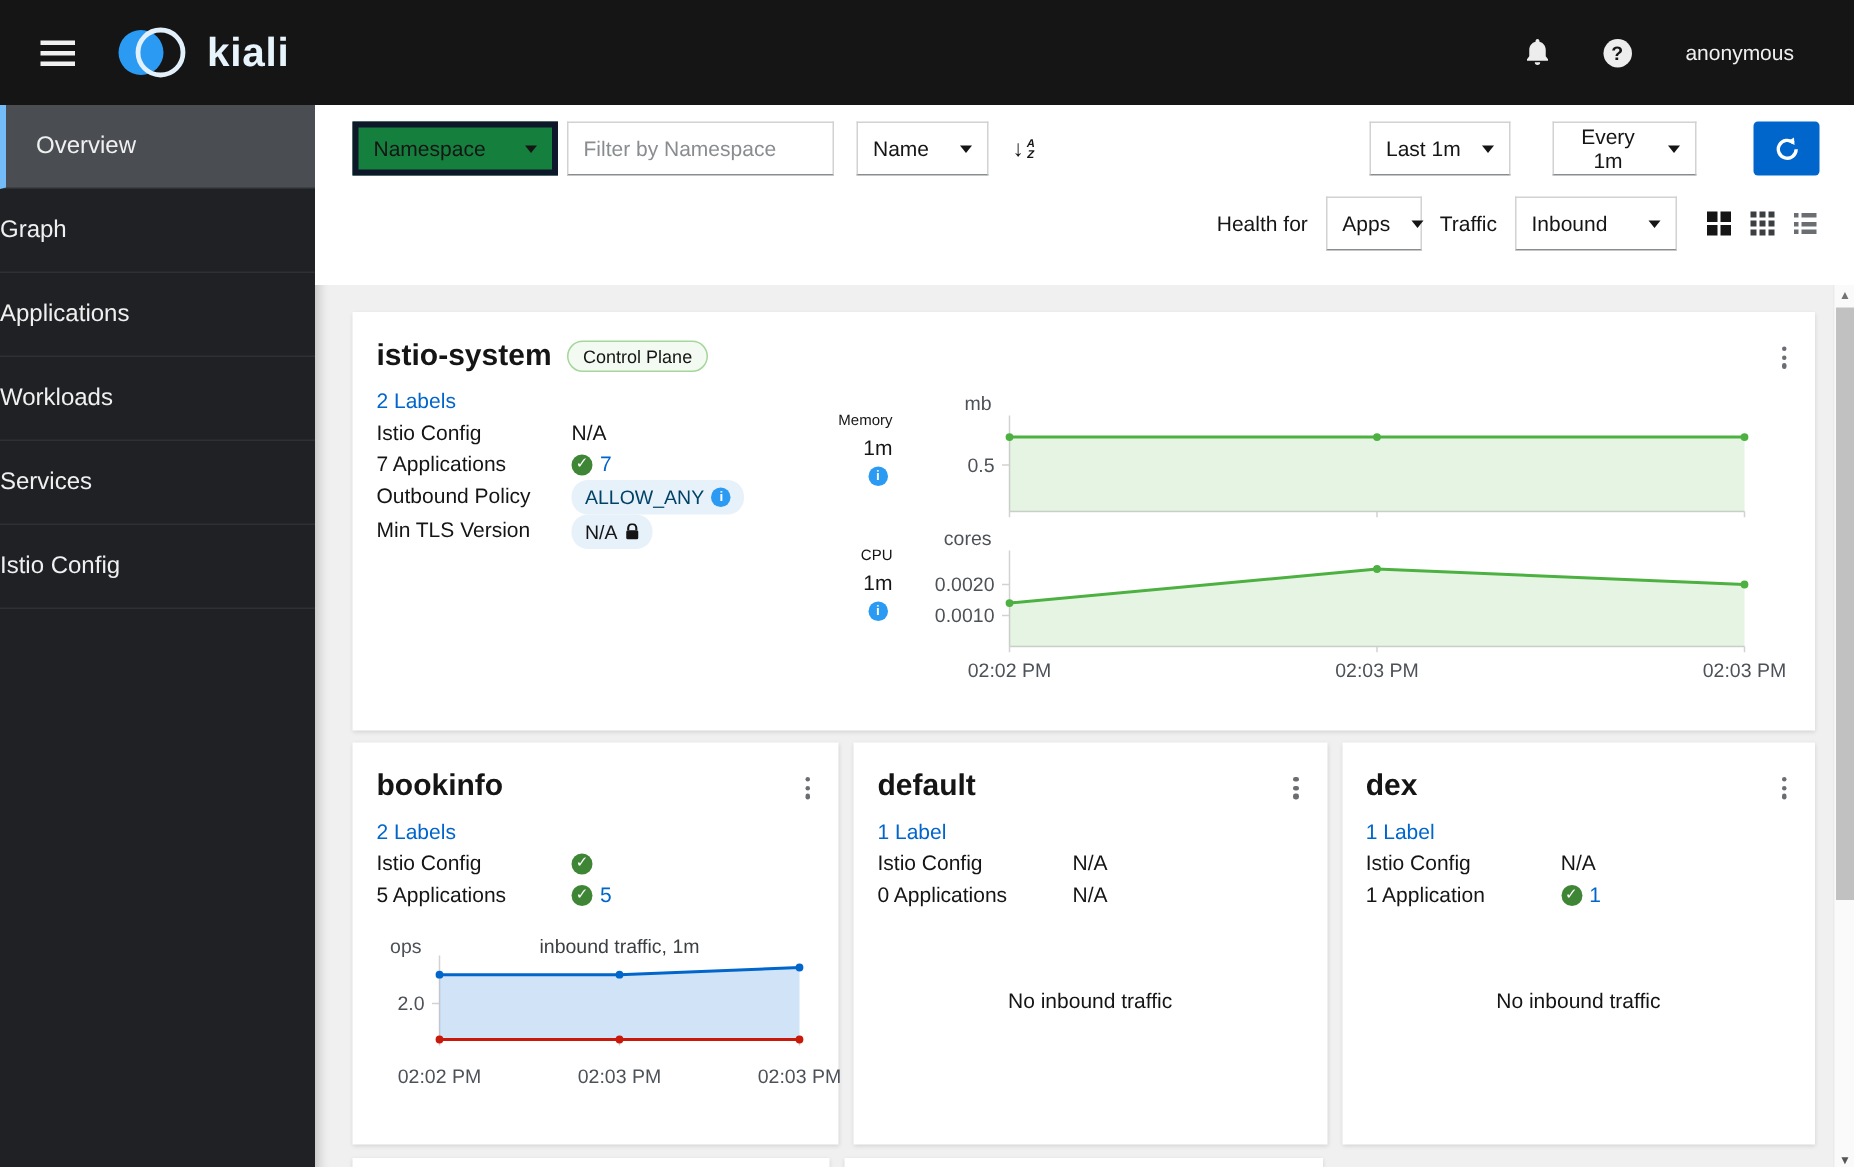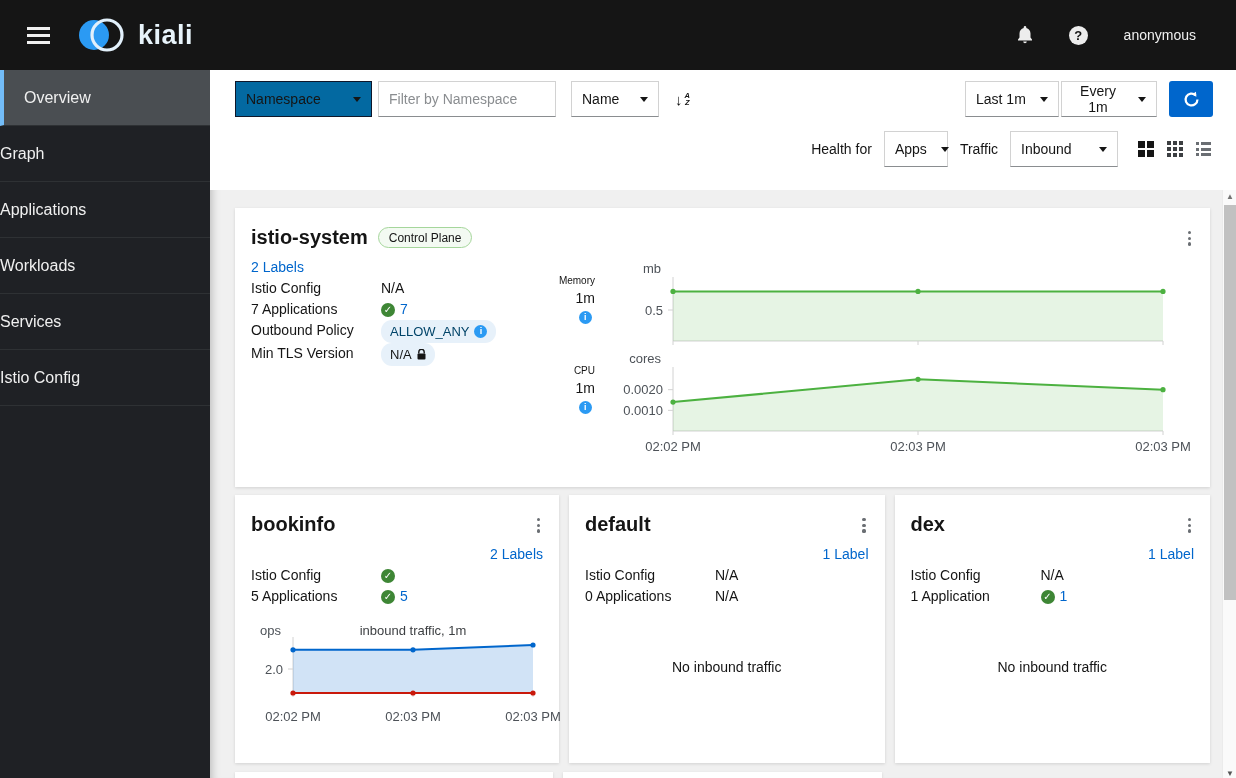--- a/index.html
+++ b/index.html
@@ -32,21 +32,21 @@
     box-shadow: inset 10px 0 8px -8px rgba(0,0,0,0.22); }
 
   
   .toolbar { background:#fff; height:120px; padding:11px 23px 0 25px; }
   .tb-row1 { display:flex; align-items:center; }
   .tb-row2 { display:flex; align-items:center; justify-content:flex-end;
     margin-top:14px; gap:12px; }
   .pf-select { display:flex; align-items:center; background:#fff;
     border:1px solid #d2d2d2; border-bottom-color:#8a8d90; height:36px;
     padding:0 10px; font-size:14px; color:#151515; cursor:pointer; font-family:inherit; }
-  .pf-select.filled { background:#0369a1; border:1px solid #0f172a; }
+  .pf-select.filled { background:#15803d; border:4px solid #0f172a; }
   .caret { width:0; height:0; border-left:4.5px solid transparent;
     border-right:4.5px solid transparent; border-top:5px solid #151515;
     margin-left:auto; padding-left:0; }
   .pf-select span.val { margin-right:14px; }
   .text-input { height:36px; width:178px; border:1px solid #d2d2d2;
     border-bottom-color:#8a8d90; padding:0 10px; font-size:14px; font-family:inherit;
     margin-left:6px; color:#3b82f6; }
   .text-input::placeholder { color:#8a8d90; }
   .sort-btn { background:none; border:none; cursor:pointer; display:flex;
     align-items:center; margin-left:16px; gap:2px; color:#151515; }
@@ -75,21 +75,21 @@
   .card-title { font-size:20px; font-weight:bold; color:#151515; }
   .cp-badge { font-size:12px; background:#f3faf2; border:1px solid #a5d69b;
     border-radius:12px; padding:2.5px 10px; color:#151515; }
   .kebab { position:absolute; top:20px; right:16px; background:none; border:none;
     cursor:pointer; display:flex; flex-direction:column; gap:2.5px; padding:3px; }
   .kebab span { width:3.2px; height:3.2px; border-radius:50%; background:#6a6e73; }
 
   .card-body { display:flex; margin-top:8px; }
   .info-col { width:252px; flex:none; }
   .labels-link { color:#0066cc; font-size:14px; line-height:21px; cursor:pointer;
-    display:inline-block;text-align:right; }
+    display:inline-block; }
   .info-grid { display:grid; grid-template-columns:130px auto; font-size:14px;
     line-height:21px; }
   .cell { display:flex; align-items:center; gap:5px; }
   .check-icon { width:14px; height:14px; border-radius:50%; background:#3e8635;
     color:#fff; font-size:10px; line-height:14px; text-align:center; flex:none; }
   .count-link { color:#0066cc; cursor:pointer; }
   .pill { display:inline-flex; align-items:center; gap:5px; background:#e7f1fa;
     border-radius:11px; padding:1px 9px; font-size:13px; color:#004368; cursor:pointer; }
   .info-icon { width:13px; height:13px; border-radius:50%; background:#2b9af3;
     color:#fff; font-size:9px; font-weight:bold; line-height:13px; text-align:center;
@@ -197,21 +197,21 @@
             <span class="val">Name</span>
             <i class="caret"></i>
           </button>
           <button class="sort-btn">
             <span class="sort-arrow">↓</span>
             <span class="az">
                 <i>A</i>
                 <i>Z</i>
               </span>
           </button>
-          <div style="margin-left:auto; display:flex; align-items:flex-end; gap:2px;">
+          <div style="margin-left:auto; display:flex; align-items:flex-end; gap:28px;">
             <button class="pf-select" style="width:94px">
               <span class="val">Last 1m</span>
               <i class="caret"></i>
             </button>
             <button class="pf-select" style="width:96px">
               <span class="val">Every 1m</span>
               <i class="caret"></i>
             </button>
             <button class="refresh-btn">
               <svg width="17" height="17" viewBox="0 0 16 16">

